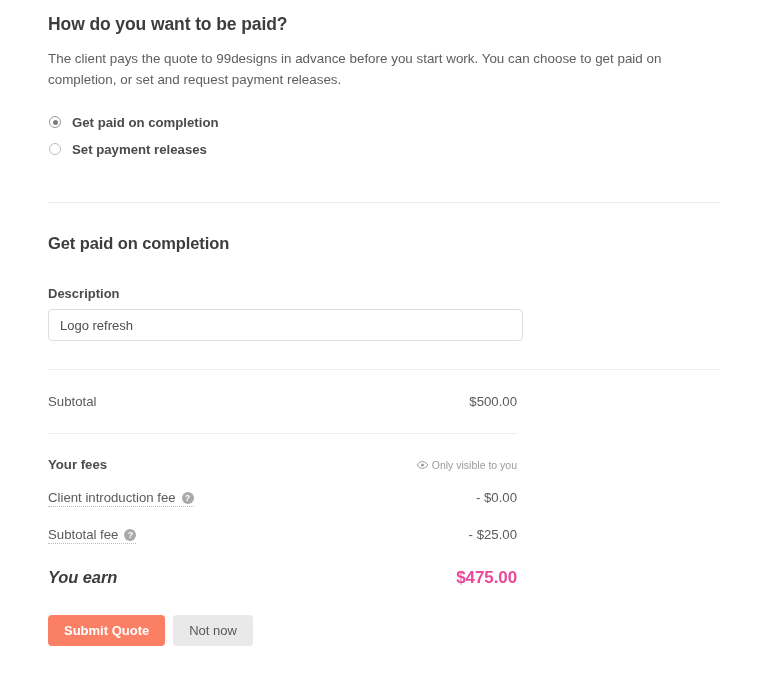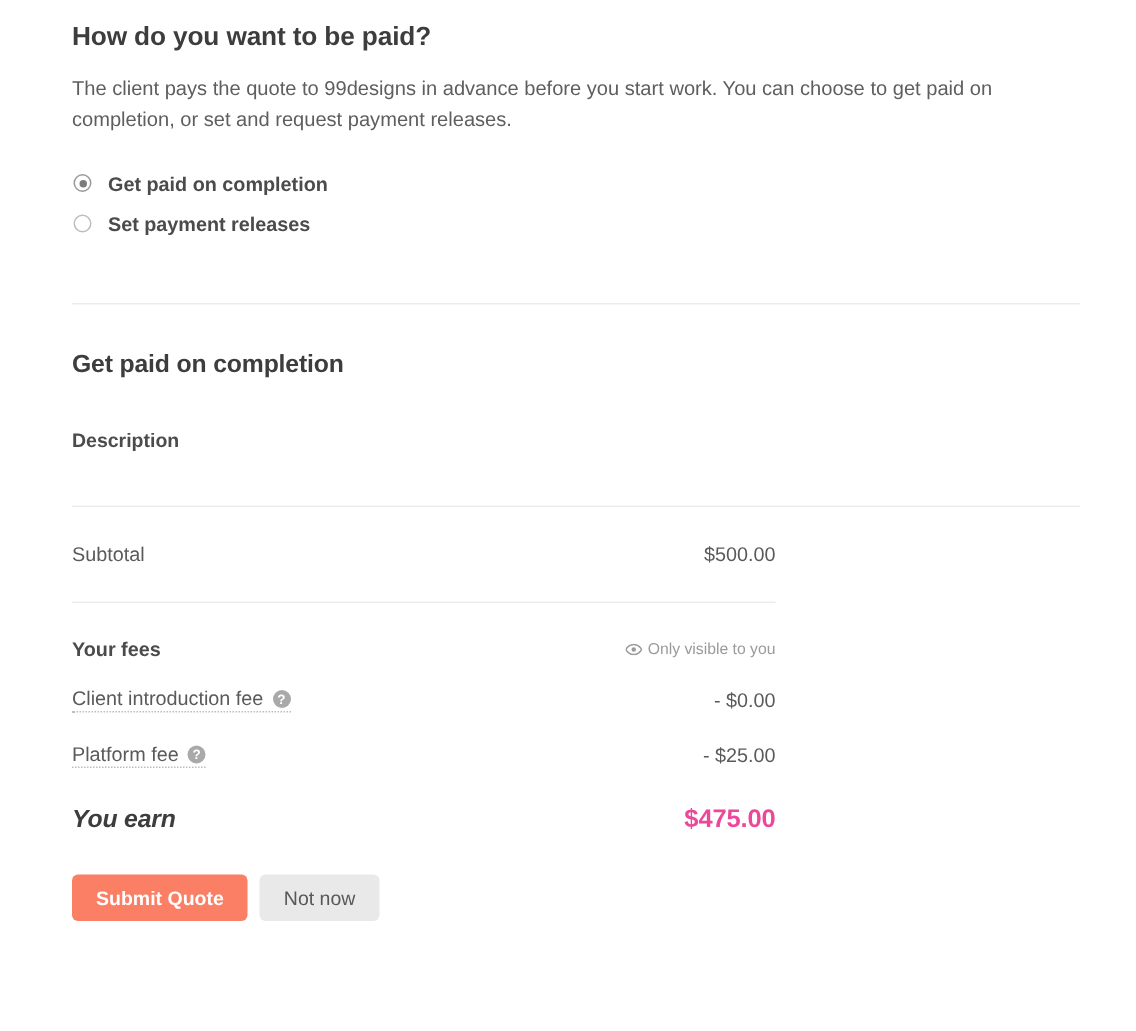--- a/index.html
+++ b/index.html
@@ -185,21 +185,21 @@
     background: #585858;
   }
   .plus-icon::before { left: 0; top: 6px; width: 13px; height: 1.6px; }
   .plus-icon::after  { top: 0; left: 5.7px; width: 1.6px; height: 13px; }
 
   
   .summary { width: 469px; }
   .sum-row {
     display: flex;
     justify-content: space-between;
-    align-items: center;
+    align-items: flex-start;
     font-size: 13.2px;
     color: #5a5a5a;
     gap: 26px;
   }
   .sum-row .label-side { display: flex; align-items: center; }
   .sum-value { color: #5a5a5a; }
 
   .fees-head {
     display: flex;
     justify-content: space-between;
@@ -307,20 +307,21 @@
     </div>
   </div>
 
   <div class="divider-full" style="margin-top:42px;"></div>
 
   <h2 class="section-title" style="margin-top:31px;">Get paid on completion</h2>
 
   <div class="field-row" style="margin-top:33px;">
     <div class="field-desc">
       <label class="field-label">Description</label>
+      <input class="text-input" type="text" value="Logo refresh" style="">
     </div>
   </div>
 
 
   <div class="divider-full" style="margin-top:28px;"></div>
 
   <div class="summary">
 
     <div class="sum-row" style="margin-top:24px;">
       <span class="label-side">Subtotal</span>
@@ -348,21 +349,21 @@
           <span>Client introduction fee</span>
           <span class="help-icon">?</span>
         </span>
       </span>
       <span class="sum-value">- $0.00</span>
     </div>
 
     <div class="sum-row" style="margin-top:20px;">
       <span class="label-side">
         <span class="dotted">
-          <span>Platform fee</span>
+          <span>Subtotal fee</span>
           <span class="help-icon">?</span>
         </span>
       </span>
       <span class="sum-value">- $25.00</span>
     </div>
 
     <div class="earn-row" style="margin-top:24px;">
       <span class="earn-label">You earn</span>
       <span class="earn-value">$475.00</span>
     </div>

